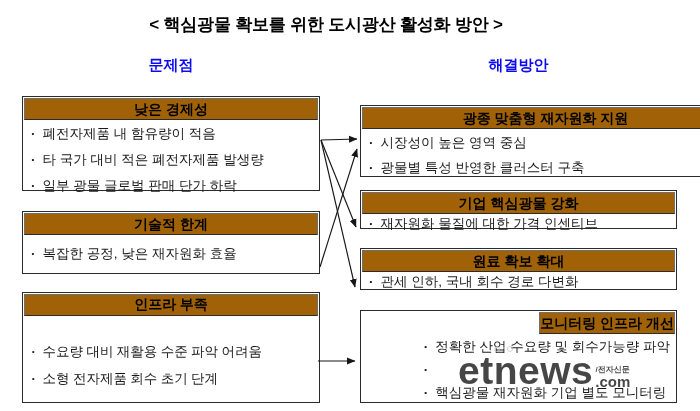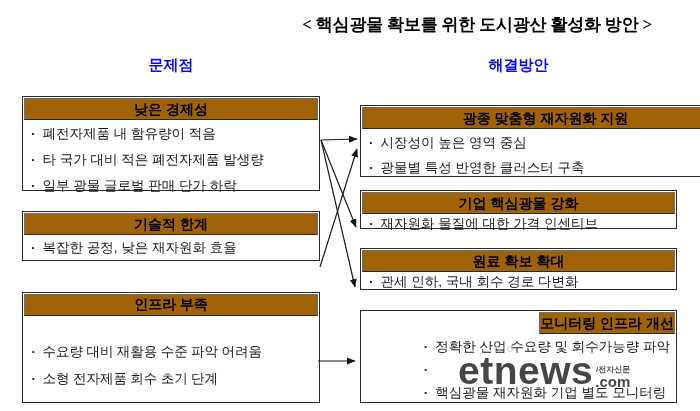--- a/index.html
+++ b/index.html
@@ -1,22 +1,22 @@
 <!DOCTYPE html>
 <html><head>
 <meta charset="utf-8">
 <style>
   html,body{margin:0;padding:0;background:#ffffff;}
   #canvas{
     position:relative;width:700px;height:411px;background:#ffffff;overflow:hidden;
     font-family:"Liberation Sans","DejaVu Sans",sans-serif;color:#111;
   }
   .title{
-    position:absolute;top:13px;left:0;width:652px;text-align:right;
-    font-size:17px;font-weight:700;color:#000;letter-spacing:-0.2px;font-family:Liberation Serif, serif;
+    position:absolute;top:13px;left:0;width:652px;text-align:center;
+    font-size:17px;font-weight:700;color:#000;letter-spacing:-0.2px;
   }
   .col-label{position:absolute;top:56px;text-align:center;font-size:15px;font-weight:700;}
   .col-label.problems{left:22px;width:298px;}
   .col-label.solutions{left:360px;width:317px;}
   .box{
     position:absolute;border:1.4px solid #2b2b2b;background:#fff;
     box-sizing:border-box;display:flex;flex-direction:column;
   }
   .box .hdr{
     margin:1px 1px 0 1px;border:1px solid #6f6f6f;border-bottom:1.4px solid #2b2b2b;
@@ -25,21 +25,21 @@
   }
   .box .body{
     flex:1;display:flex;flex-direction:column;justify-content:center;
     padding:1px 6px 1px 8px;box-sizing:border-box;
   }
   .item{display:flex;align-items:baseline;font-size:13.5px;color:#1a1a1a;white-space:nowrap;}
   .item .dot{margin-right:7px;font-weight:700;}
   
   .l1{left:22px;top:96px;width:298px;height:95px;}
   .l1 .body .item{line-height:26px;}
-  .l2{left:22px;top:211px;width:298px;height:50px;}
+  .l2{left:22px;top:211px;width:298px;height:63px;}
   .l3{left:22px;top:292px;width:298px;height:111px;font-family:Liberation Serif, serif;}
   .l3 .body{padding-top:12px;}
   .l3 .body .item{line-height:27px;}
   
   .r1{left:360px;top:105px;width:371px;height:72px;}
   .r1 .body .item{line-height:25px;}
   .r2{left:360px;top:190px;width:317px;height:39px;}
   .r3{left:360px;top:248px;width:317px;height:42px;}
   .r4{left:360px;top:310px;width:317px;height:93px;align-items:flex-end;}
   .r4 .body .item{line-height:23px;}
@@ -48,21 +48,21 @@
   .arrows line{stroke:#161616;stroke-width:1.15;}
   
   .watermark{
     position:absolute;left:448px;top:338px;width:250px;height:58px;
     color:#000000;opacity:0.72;pointer-events:none;z-index:5;
   }
   .wm-dots{position:absolute;left:46px;top:8px;display:flex;gap:7px;}
   .wm-dots i{display:block;width:6px;height:6px;border:1.6px solid #c3c3c3;border-radius:50%;box-sizing:border-box;background:transparent;}
   .wm-row{position:absolute;left:10px;top:14px;display:flex;align-items:flex-end;}
   .wm-brand{font-size:39px;font-weight:800;line-height:38px;letter-spacing:0.5px;}
-  .wm-side{display:flex;flex-direction:column;align-items:flex-end;margin-left:2px;}
+  .wm-side{display:flex;flex-direction:column;align-items:center;margin-left:2px;}
   .wm-tag{font-size:8px;font-weight:700;line-height:9px;}
   .wm-suffix{font-size:15px;font-weight:800;line-height:16px;}
 </style>
 </head>
 <body>
 
 <div id="canvas">
 
   <div class="title">&lt; 핵심광물 확보를 위한 도시광산 활성화 방안 &gt;</div>
 

